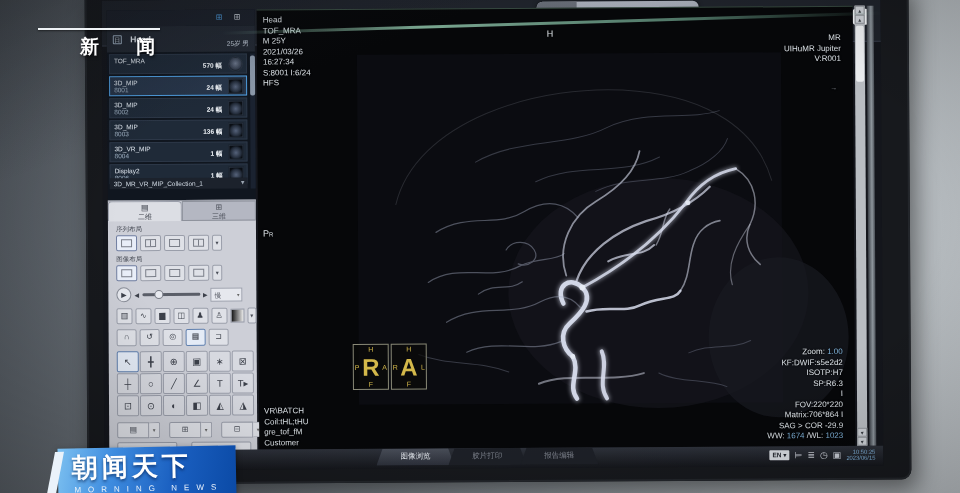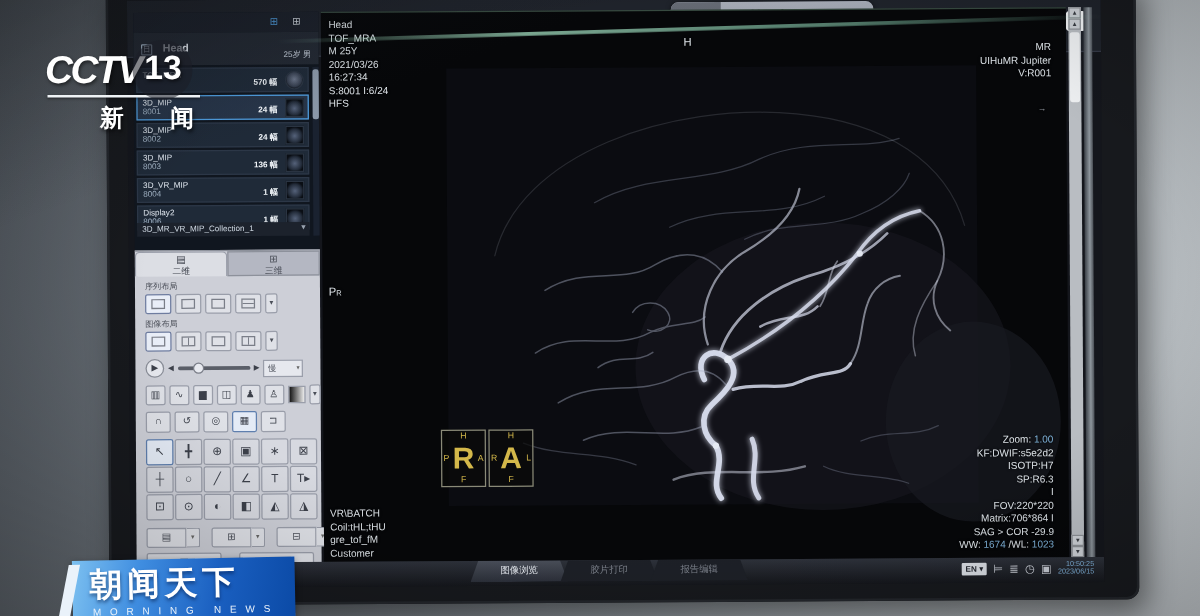--- a/index.html
+++ b/index.html
@@ -422,27 +422,20 @@
             <div>2023/06/15</div>
           </div>
         </div>
       </div>
 
       <div id="glare"></div>
     </div>
   </div>
 
   <div id="cctv">
-    <div class="wordline">
-      <span class="word">CCTV</span>
-      <span class="n13wrap">
-          <span class="n13bg"></span>
-          <span class="n13">13</span>
-        </span>
-    </div>
     <div class="rule"></div>
     <div class="sub">新 闻</div>
   </div>
 
   <div id="banner">
     <div class="bt">朝闻天下</div>
     <div class="bs">MORNING NEWS</div>
   </div>
 
   <div id="vignette"></div>

